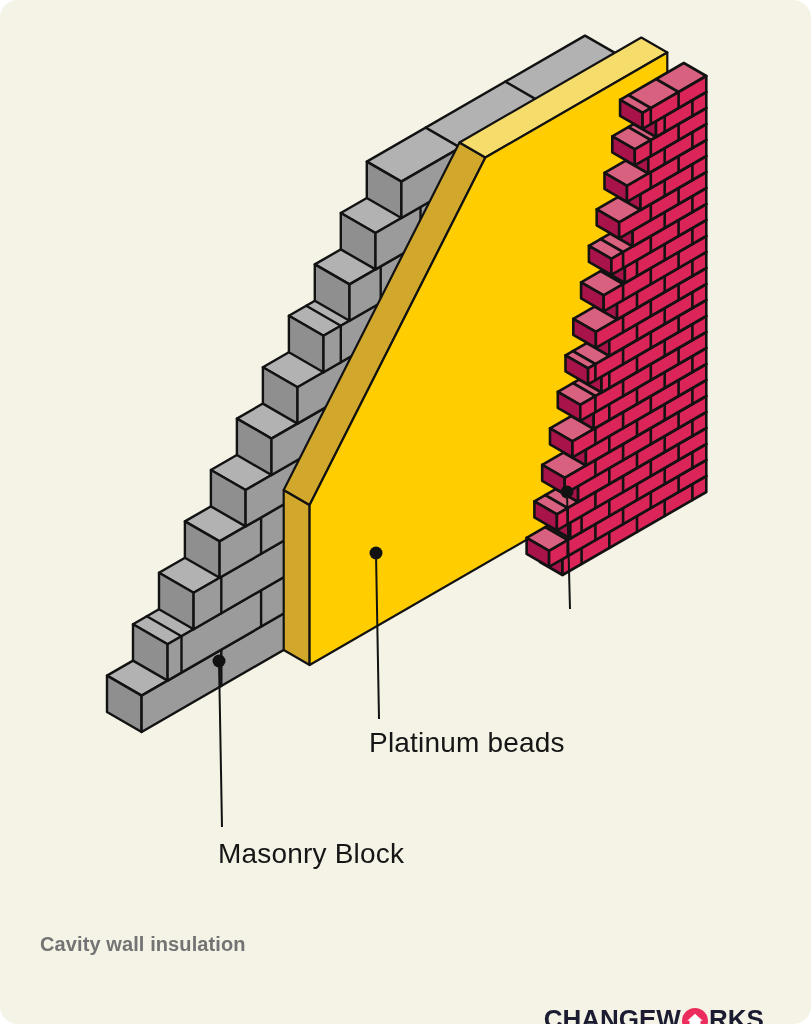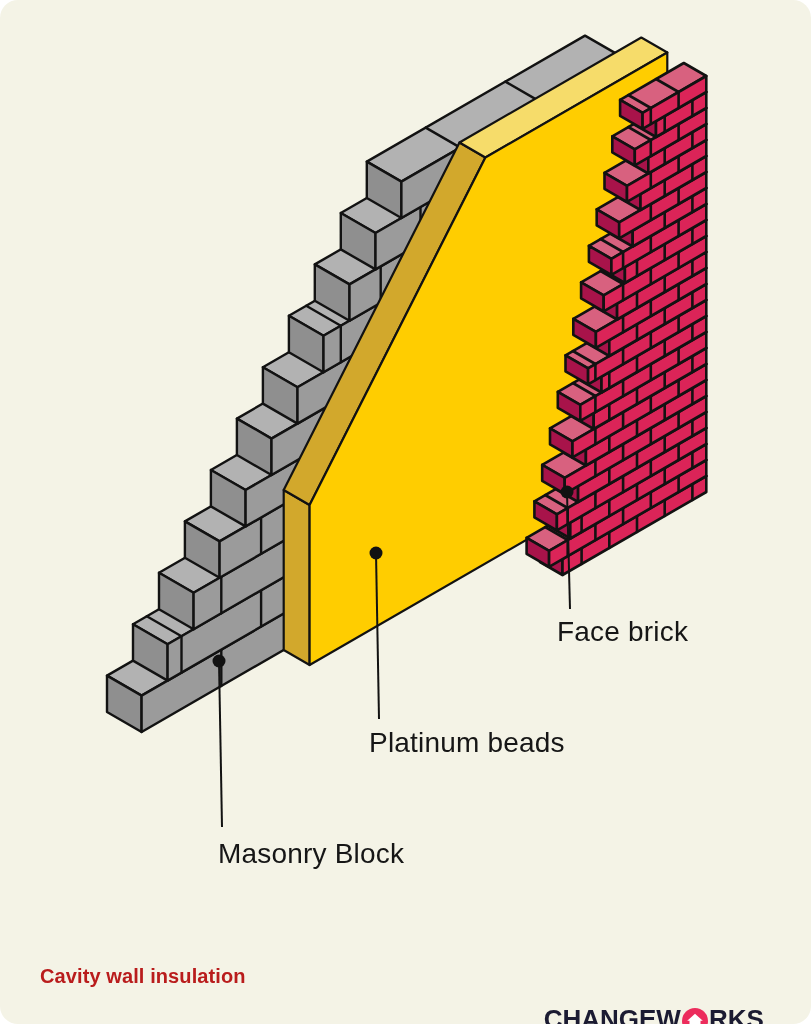--- a/index.html
+++ b/index.html
@@ -20,23 +20,22 @@
     white-space:nowrap;
   }
   #label-masonry{left:218px;top:838px;}
   #label-platinum{left:369px;top:727px;}
   #label-facebrick{left:557px;top:616px;}
   .caption{
     position:absolute;
     left:40px;top:933px;
     font-size:20px;
     font-weight:700;
-    color:#b91c1c;
+    color:#737373;
     letter-spacing:.1px;
-    margin-top:32px;
   }
   .brand{
     position:absolute;
     right:40px;top:960px;
     display:flex;
     align-items:center;
     font-size:26px;
     font-weight:800;
     color:#1B1B32;
     letter-spacing:0px;
@@ -447,21 +446,20 @@
         <circle cx="376" cy="553" r="6.5" fill="#121212"></circle>
         <line x1="567" y1="492" x2="570" y2="609" stroke="#121212" stroke-width="2"></line>
         <circle cx="567" cy="492" r="6.5" fill="#121212"></circle>
       </g>
     </svg>
 
   <div class="label" id="label-platinum" style="color: rgb(22, 22, 22);">Platinum beads</div>
 
   <div class="label" id="label-masonry" style="color: rgb(22, 22, 22);">Masonry Block</div>
 
-  <div class="label" id="label-facebrick" style="color: rgb(22, 22, 22);">Face brick</div>
 
   <div class="caption">Cavity wall insulation</div>
 
   <div class="brand" style="color: rgb(27, 27, 50); margin-top: 44px;">
     <span>CHANGEW</span>
     <span class="brand-o">
       <svg width="26" height="26" viewBox="0 0 26 26">
         <circle cx="13" cy="13" r="13" fill="#EC2C5C"></circle>
         <path d="M13 5.8 L20.8 12.8 L18.5 12.8 L18.5 19.4 L7.5 19.4 L7.5 12.8 L5.2 12.8 Z" fill="#FFFFFF"></path>
       </svg>

